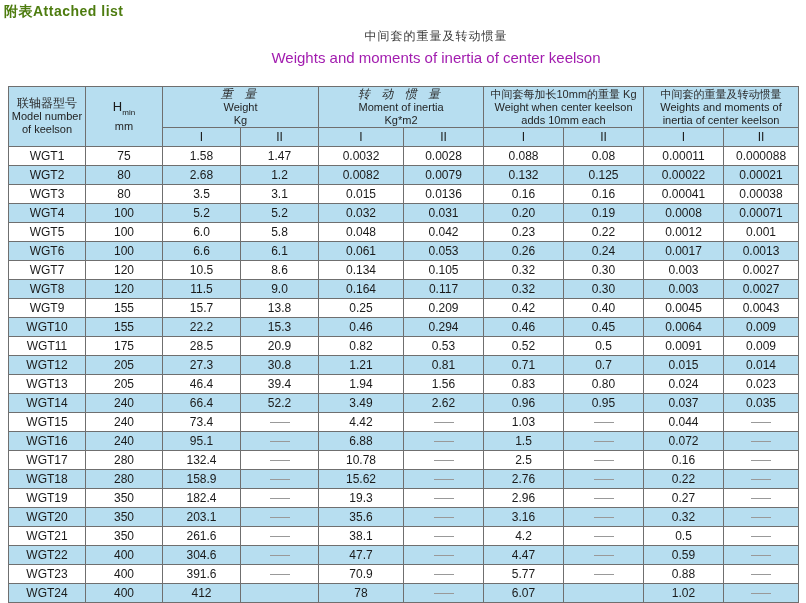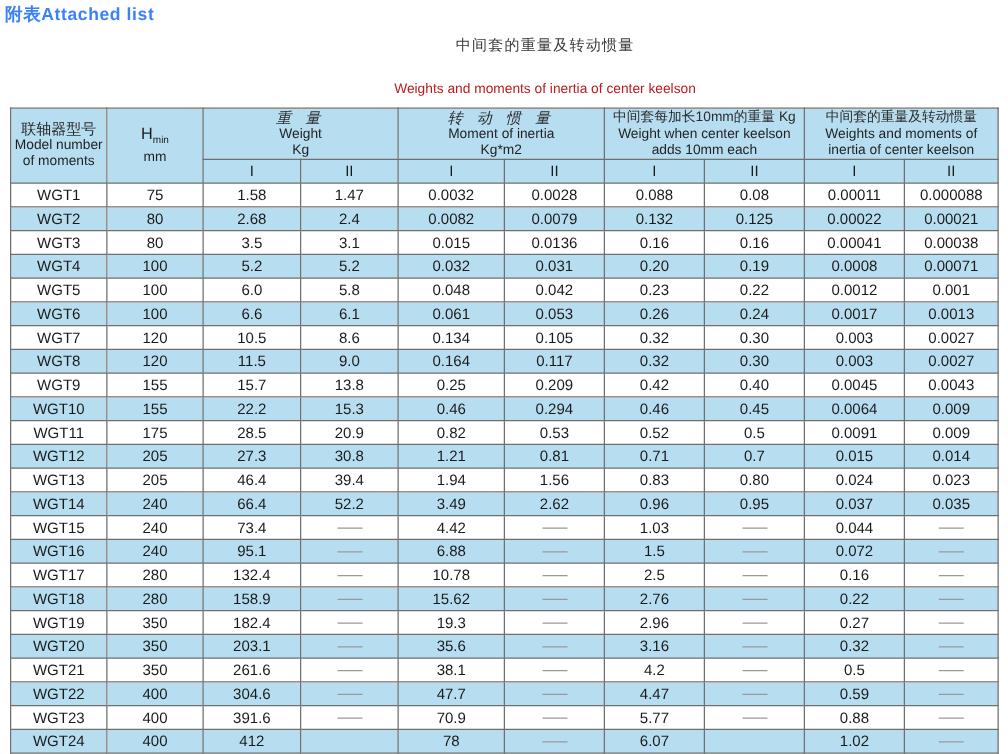--- a/index.html
+++ b/index.html
@@ -3,31 +3,31 @@
 <meta charset="utf-8">
 <style>
   html,body{margin:0;padding:0;}
   body{
     width:806px;height:603px;position:relative;overflow:hidden;
     background:#ffffff;color:#1a1a1a;
     font-family:"Liberation Sans", sans-serif;
   }
   .attached-label{
     position:absolute;top:3px;left:4px;
-    font-size:14px;font-weight:bold;color:#3b82f6;letter-spacing:0.5px;
+    font-size:14px;font-weight:bold;color:#4d7c0f;letter-spacing:0.5px;
   }
   .titles{
     position:absolute;top:28px;left:0;width:100%;
     text-align:center;padding-left:66px;box-sizing:border-box;
   }
   .title-zh{
     font-size:12px;color:#3a3a3a;letter-spacing:1px;
     font-family:"Liberation Serif", serif;
   }
-  .title-en{font-size:11px;margin-top:20px;color:#b91c1c;}
+  .title-en{font-size:15px;margin-top:4px;color:#a21caf;}
   table.main{
     position:absolute;top:86px;left:8px;width:790px;
     border-collapse:collapse;table-layout:fixed;
   }
   th,td{
     border:1px solid #6f6f6f;padding:0;margin:0;
     text-align:center;vertical-align:middle;font-weight:normal;
     overflow:hidden;white-space:nowrap;
   }
   thead th{background:#b7def0;}
@@ -63,21 +63,21 @@
     <col style="width:80px">
       <col style="width:80px">
     <col style="width:80px">
       <col style="width:75px">
   </colgroup>
   <thead>
     <tr class="h1">
       <th rowspan="2">
         <div class="zh">联轴器型号</div>
         <div class="en">Model number</div>
-        <div class="en">of moments</div>
+        <div class="en">of keelson</div>
       </th>
       <th rowspan="2">
         <div class="hsym"><span>H</span><sub>min</sub></div>
         <div class="en">mm</div>
       </th>
       <th colspan="2">
         <div class="zh zh-sp">重 量</div>
         <div class="en">Weight</div>
         <div class="en">Kg</div>
       </th>
@@ -118,21 +118,21 @@
         <td>0.0028</td>
         <td>0.088</td>
         <td>0.08</td>
         <td>0.00011</td>
         <td>0.000088</td>
       </tr>
       <tr class="alt">
         <td>WGT2</td>
         <td>80</td>
         <td>2.68</td>
-        <td>2.4</td>
+        <td>1.2</td>
         <td>0.0082</td>
         <td>0.0079</td>
         <td>0.132</td>
         <td>0.125</td>
         <td>0.00022</td>
         <td>0.00021</td>
       </tr>
       <tr>
         <td>WGT3</td>
         <td>80</td>

